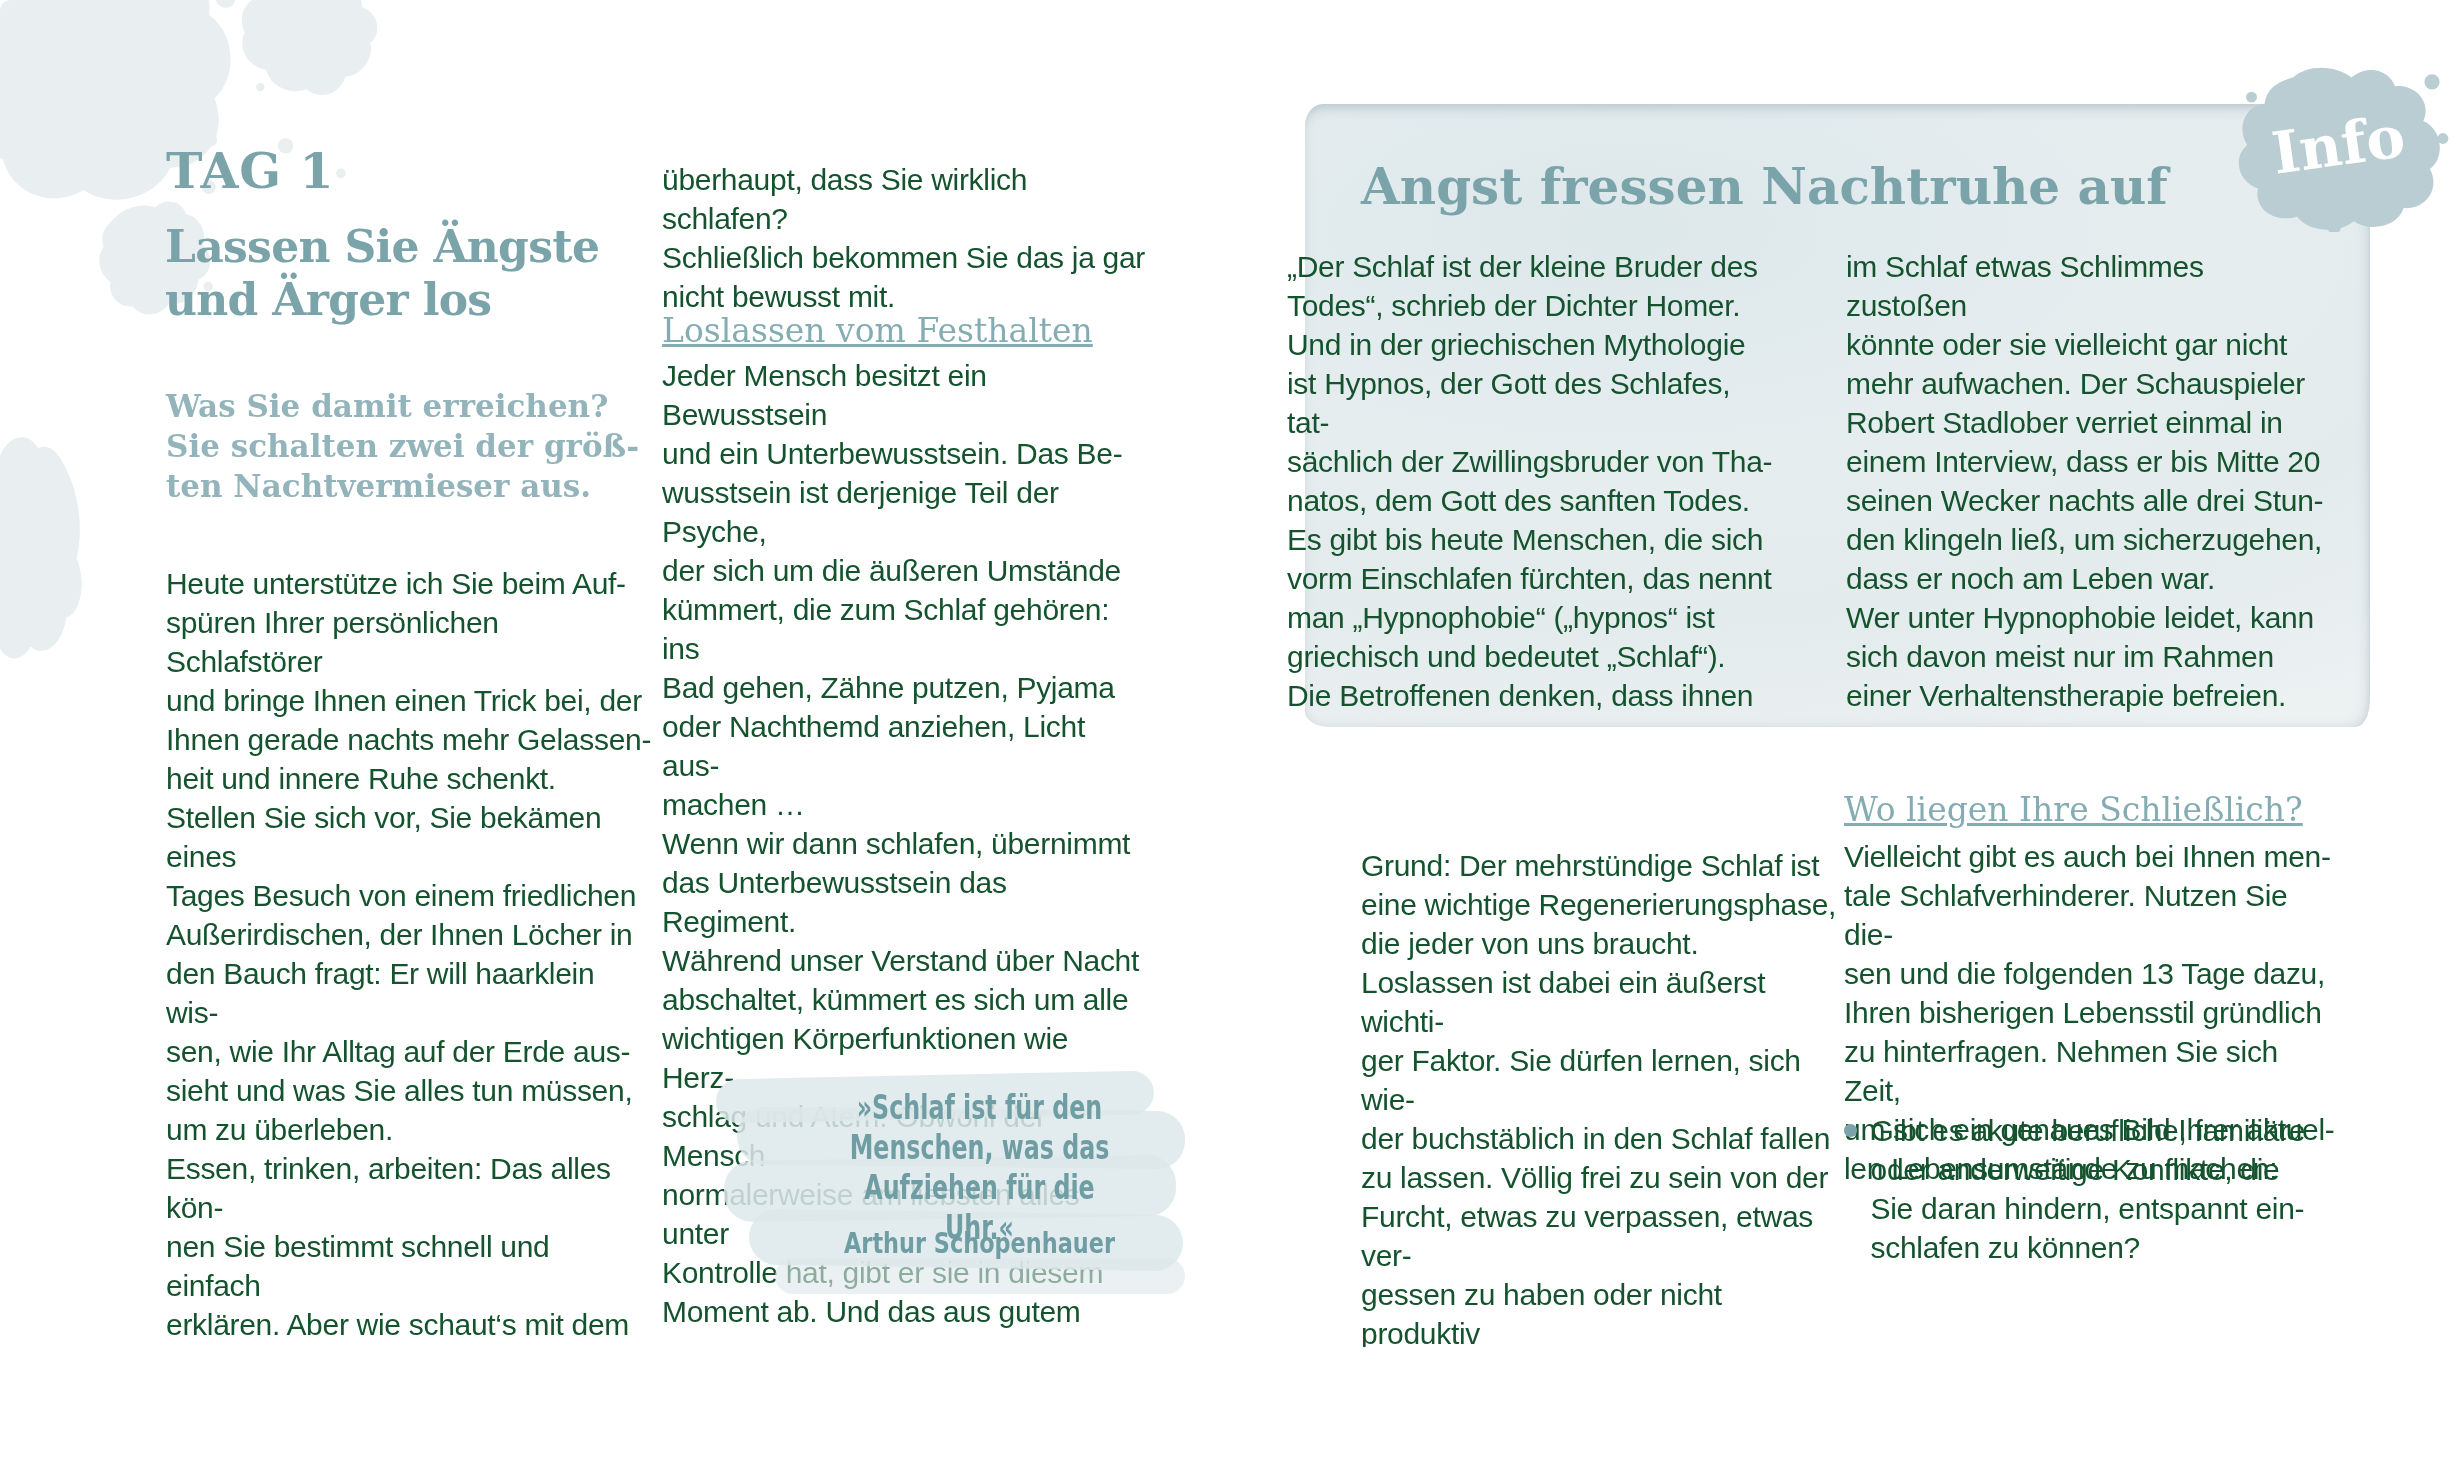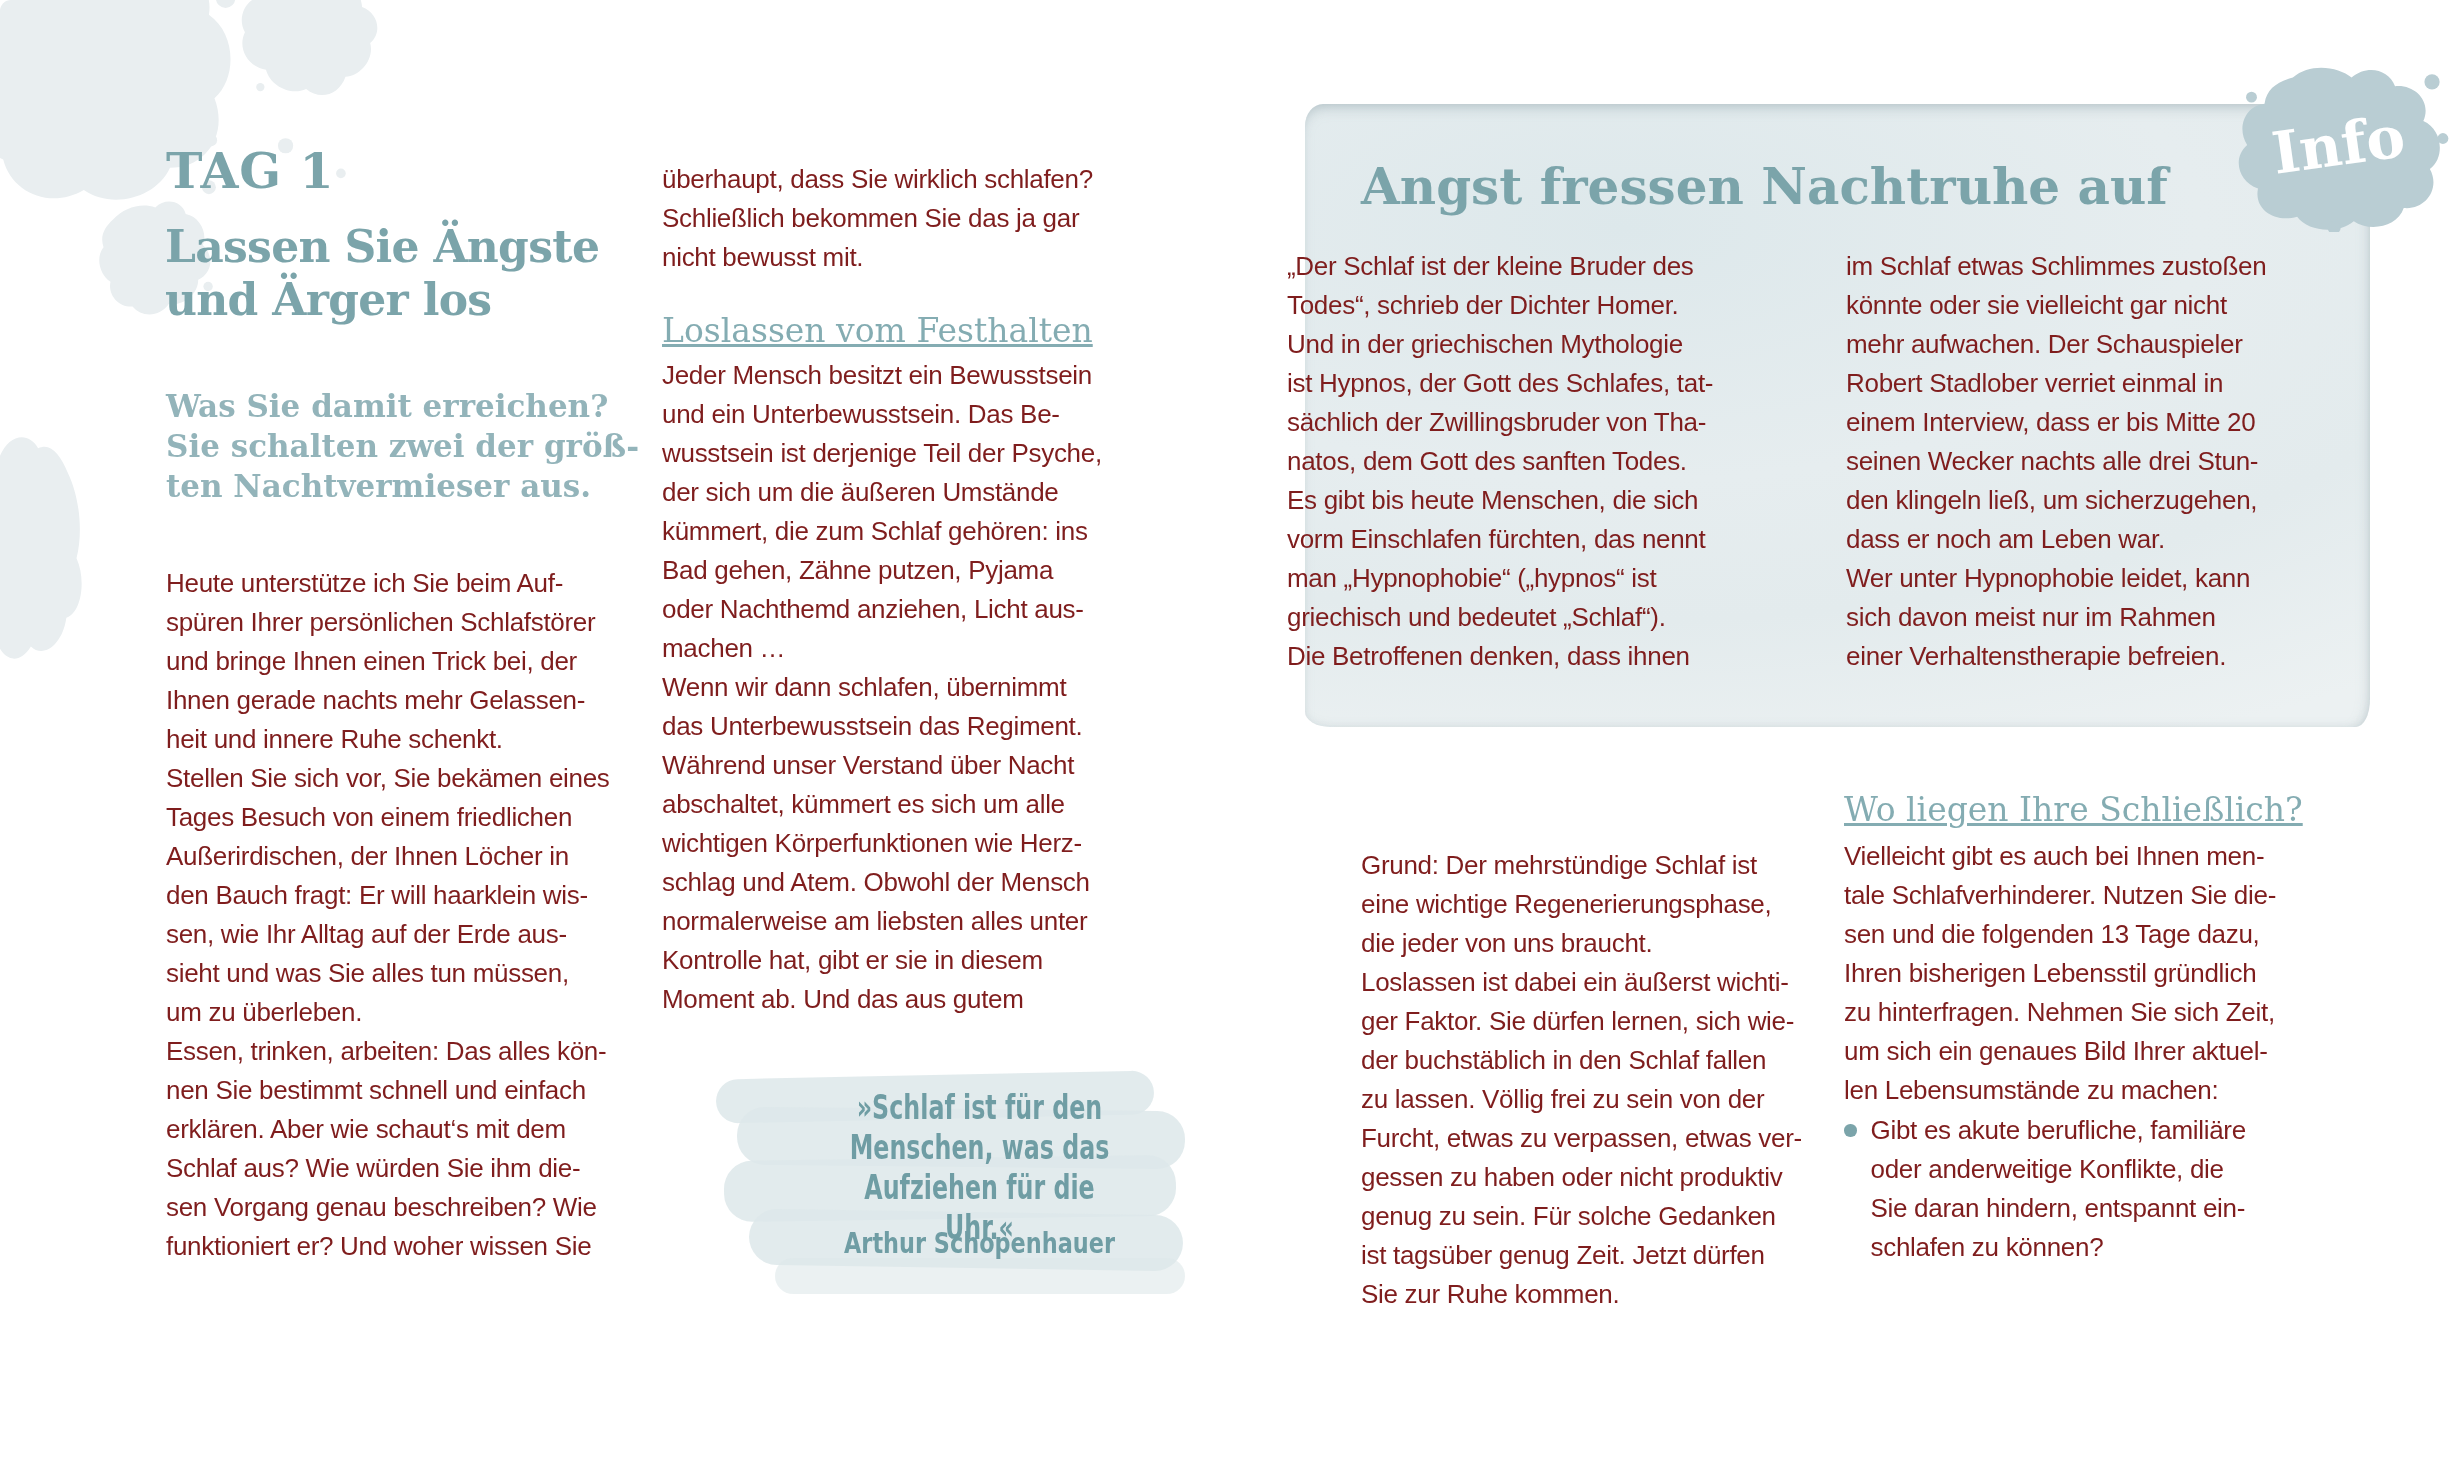--- a/index.html
+++ b/index.html
@@ -1,21 +1,21 @@
 <!DOCTYPE html>
 <html style="font-size:11px"><head>
 <meta charset="utf-8">
 <style>
   html,body{margin:0;padding:0;background:#ffffff;}
   #canvas{position:relative;width:2462px;height:1347px;background:#ffffff;overflow:hidden;
           font-family:"Liberation Sans",sans-serif;color:#1d1d1b;border-radius:11px;}
   .abs{position:absolute;}
   .prelines{white-space:pre-line;}
   
-  .bodytext{font-size:26px;line-height:39px;letter-spacing:-0.3px;color:#7f1d1d;
+  .bodytext{font-size:30px;line-height:39px;letter-spacing:-0.3px;color:#14532d;
             font-family:"Liberation Sans",sans-serif;}
   
   .slab{font-family:"DejaVu Serif",serif;color:#7ba4aa;}
   .kicker{font-size:49px;font-weight:bold;letter-spacing:0.7px;}
   .chapter-title{font-size:44px;line-height:53px;font-weight:bold;letter-spacing:-0.7px;}
   .standfirst{font-size:31px;line-height:40px;font-weight:bold;color:#93b4ba;}
   .section-head{font-size:33px;font-weight:normal;color:#84acb2;text-decoration:underline;}
   .infobox-head{font-size:50px;font-weight:bold;color:#7ba4aa;}
   
   .quote-text{font-family:"DejaVu Sans",sans-serif;font-weight:bold;font-size:33px;line-height:40px;

